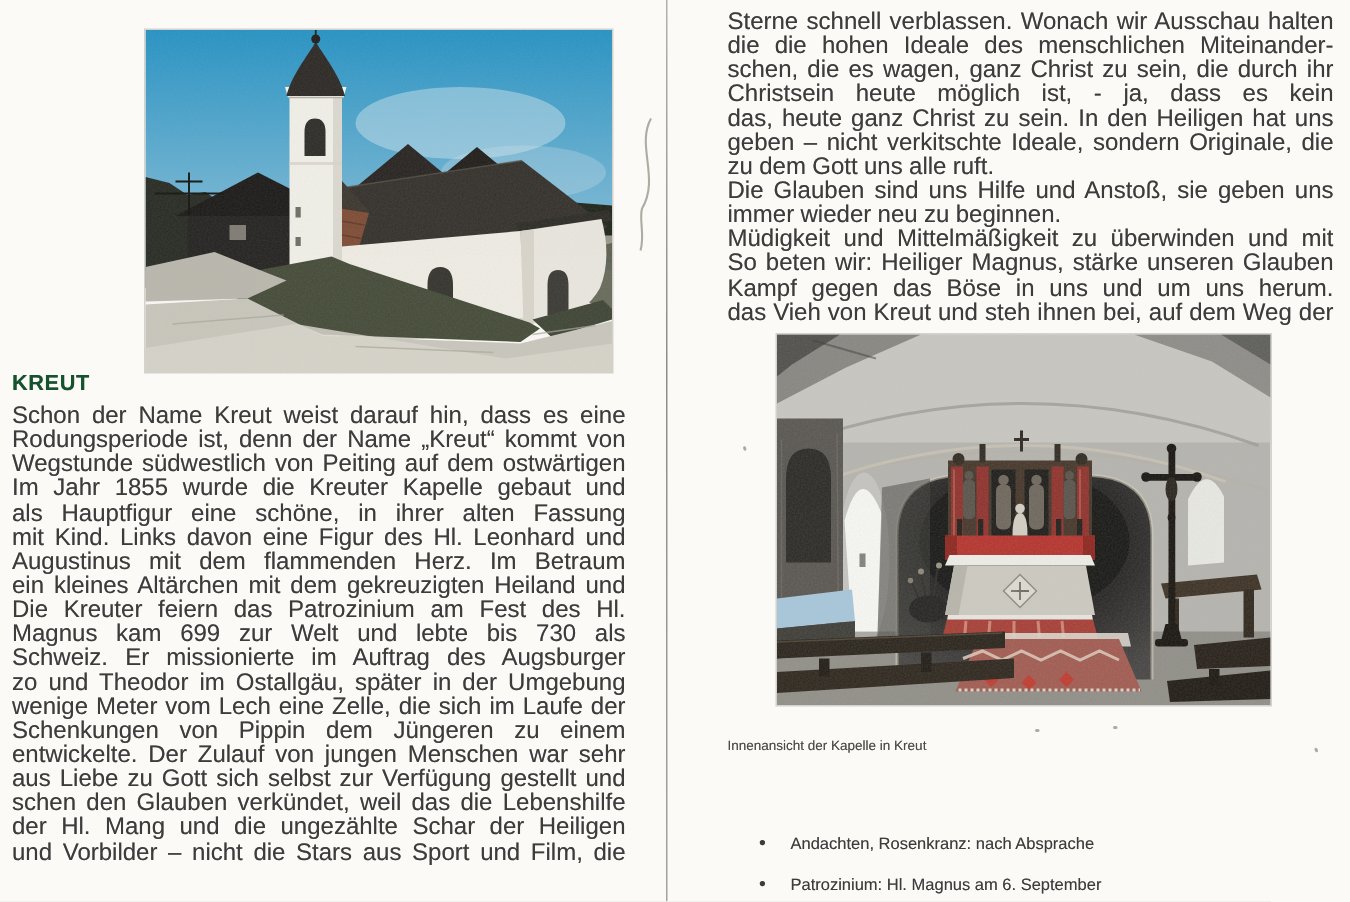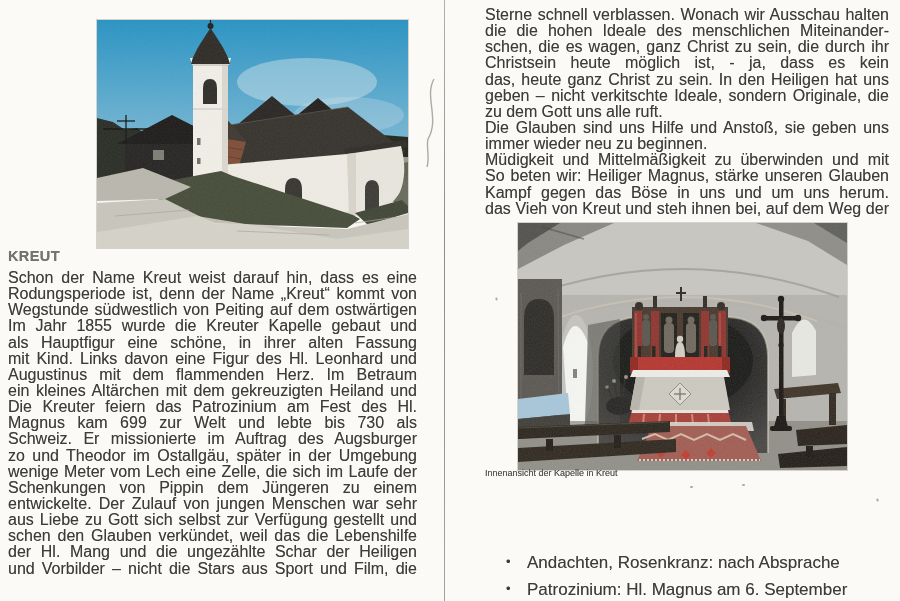--- a/index.html
+++ b/index.html
@@ -15,40 +15,40 @@
   .scan-artifact{position:absolute;left:420px;top:75px;width:32px;height:95px;}
   .speck{position:absolute;width:3px;height:2px;background:#9a978f;border-radius:2px;opacity:.8;}
 
   .photo{position:absolute;outline:1px solid rgba(90,90,85,.25);}
   #ext-photo{left:97px;top:20px;width:311px;height:228px;}
   #int-photo{left:518px;top:223px;width:329px;height:247px;}
   .photo svg{display:block;width:100%;height:100%;}
 
   .heading{
     position:absolute;left:8px;top:248px;
-    font-size:14.5px;font-weight:bold;letter-spacing:.4px;color:#737373;
+    font-size:14.5px;font-weight:bold;letter-spacing:.4px;color:#14532d;
     text-shadow:0 0 .4px rgba(45,45,45,.55);
   }
   .col{position:absolute;}
   #left-col{left:8px;top:270px;width:409px;}
   #right-col{left:485px;top:7px;width:404px;}
   .tline{
     height:16.15px;line-height:16.15px;font-size:16px;
     text-align:justify;text-align-last:justify;
     overflow:hidden;word-spacing:-.2px;
     text-shadow:0 0 .4px rgba(60,60,60,.5);
   }
   .pend{text-align-last:left;}
 
   .caption{
-    position:absolute;left:485px;top:468px;
+    position:absolute;left:485px;top:492px;
     font-size:9px;color:#4a4a48;text-shadow:0 0 .3px rgba(70,70,70,.5);
   }
   .bullets{position:absolute;left:506px;top:556px;width:380px;margin:0;padding:0;list-style:none;}
-  .bullet{position:relative;padding-left:21px;margin-bottom:13px;font-size:17px;line-height:14px;
+  .bullet{position:relative;padding-left:21px;margin-bottom:13px;font-size:11px;line-height:14px;
     text-shadow:0 0 .4px rgba(60,60,60,.5);}
   .dot{position:absolute;left:0;top:-1px;font-size:13px;color:#3c3c3c;}
   .dot::before{content:"•";}
 </style>
 </head>
 <body>
 
 <div class="page">
 
   <div class="fold-line"></div>

